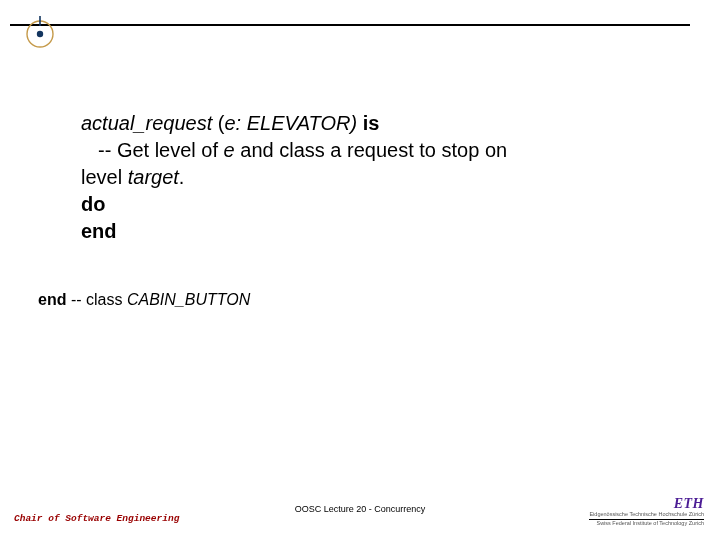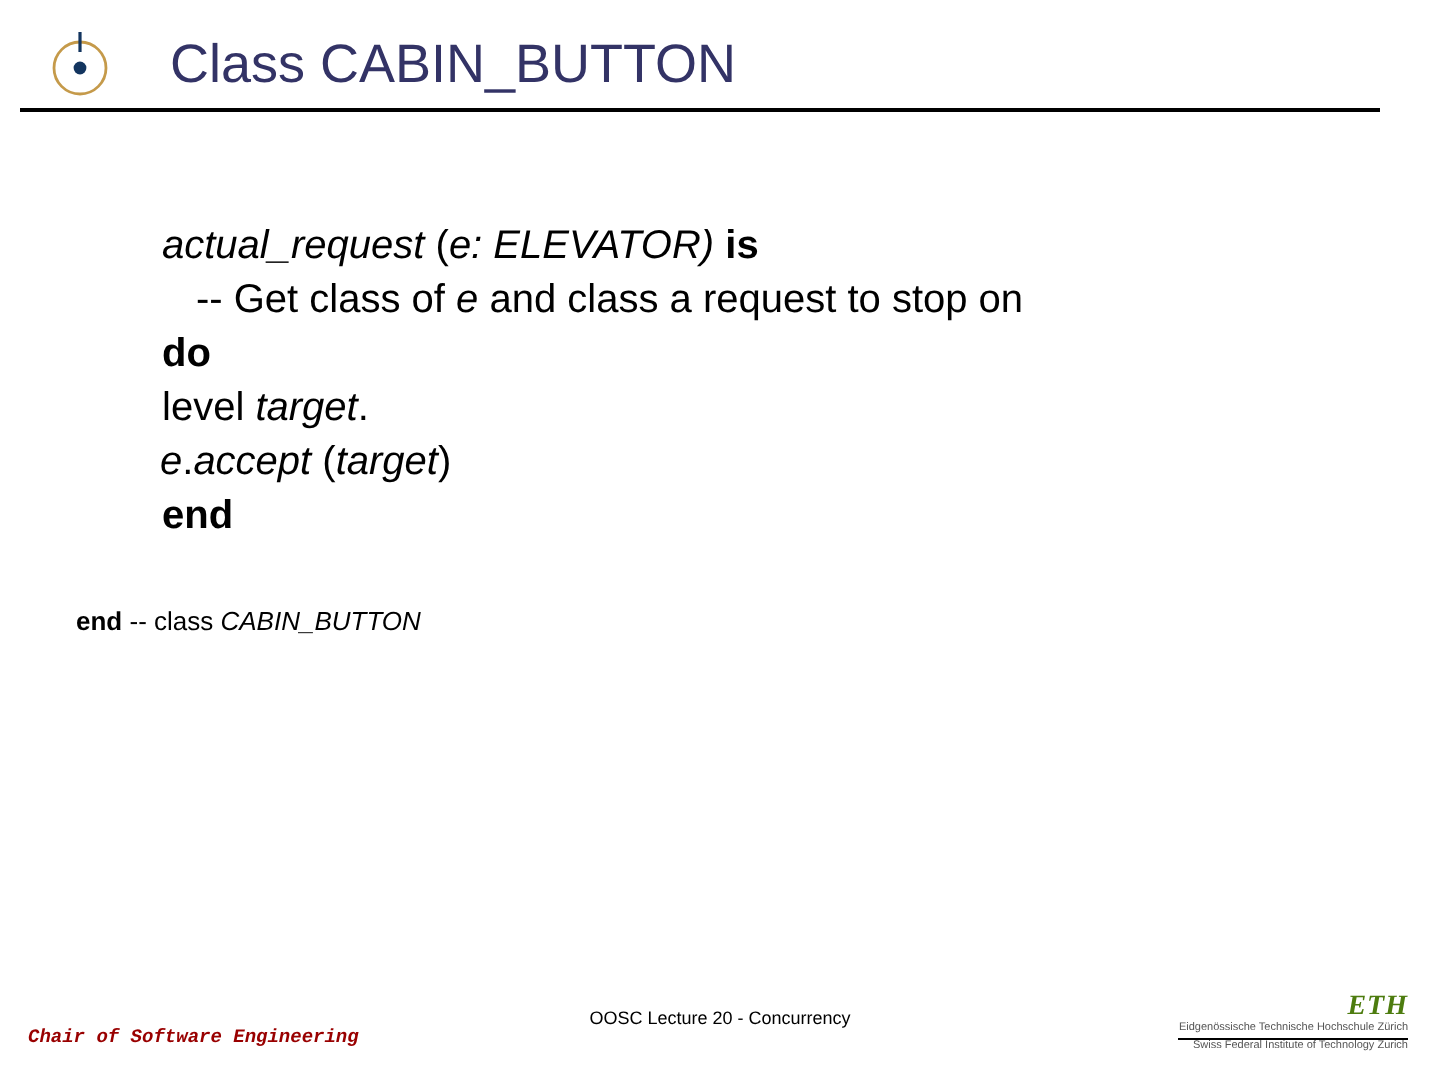--- a/index.html
+++ b/index.html
@@ -41,21 +41,21 @@
     position: absolute;
     top: 110px;
     left: 38px;
     right: 30px;
     font-size: 20px;
     line-height: 1.35;
   }
   .indent1 { margin-left: 43px; }
   .indent2 { margin-left: 60px; }
   .indent22 { margin-left: 42px; }
-  .class-end { margin-top: 30px; font-size: 13px; }
+  .class-end { margin-top: 44px; font-size: 16px; }
   .italic { font-style: italic; }
   .bold { font-weight: bold; }
   .footer {
     position: absolute;
     bottom: 12px;
     left: 0;
     right: 0;
     height: 30px;
   }
   .footer-left {
@@ -83,21 +83,21 @@
     bottom: 2px;
     text-align: right;
     line-height: 1;
   }
   .eth {
     font-family: Georgia, 'Times New Roman', serif;
     font-weight: bold;
     font-style: italic;
     font-size: 14px;
     letter-spacing: 0.5px;
-    color: #4d7c0f;
+    color: #4c1d95;
   }
   .eth-sub {
     font-size: 5.5px;
     color: #555;
     letter-spacing: 0;
     font-style: normal;
     font-weight: normal;
     display: block;
     margin-top: 1px;
   }
@@ -111,38 +111,34 @@
 <body>
 
 <div class="slide">
 
   <div class="header">
     <svg class="bullet-icon" viewBox="0 0 36 36">
       <circle cx="18" cy="18" r="13" fill="none" stroke="#c59a4a" stroke-width="1.4"></circle>
       <circle cx="18" cy="18" r="3.2" fill="#13355f"></circle>
       <line x1="18" y1="0" x2="18" y2="10" stroke="#13355f" stroke-width="1.6"></line>
     </svg>
-    <div class="title">Class CABIN_BUTTON</div>
   </div>
 
   <div class="content">
     <div class="indent1">
       <span class="italic">actual_request </span><span>(</span><span class="italic">e: ELEVATOR) </span><span class="bold">is</span>
     </div>
     <div class="indent2">
-      <span>-- Get class of </span><span class="italic">e</span><span> and class a request to stop on</span>
-    </div>
-    <div class="indent1">
-      <span class="bold">do</span>
+      <span>-- Get level of </span><span class="italic">e</span><span> and class a request to stop on</span>
     </div>
     <div class="indent1">
       <span>level </span><span class="italic">target</span><span>.</span>
     </div>
-    <div class="indent22">
-      <span class="italic">e</span><span>.</span><span class="italic">accept </span><span>(</span><span class="italic">target</span><span>)</span>
+    <div class="indent1">
+      <span class="bold">do</span>
     </div>
     <div class="indent1">
       <span class="bold">end</span>
     </div>
 
     <div class="class-end">
       <span class="bold">end</span><span> -- class </span><span class="italic">CABIN_BUTTON</span>
     </div>
   </div>
 

